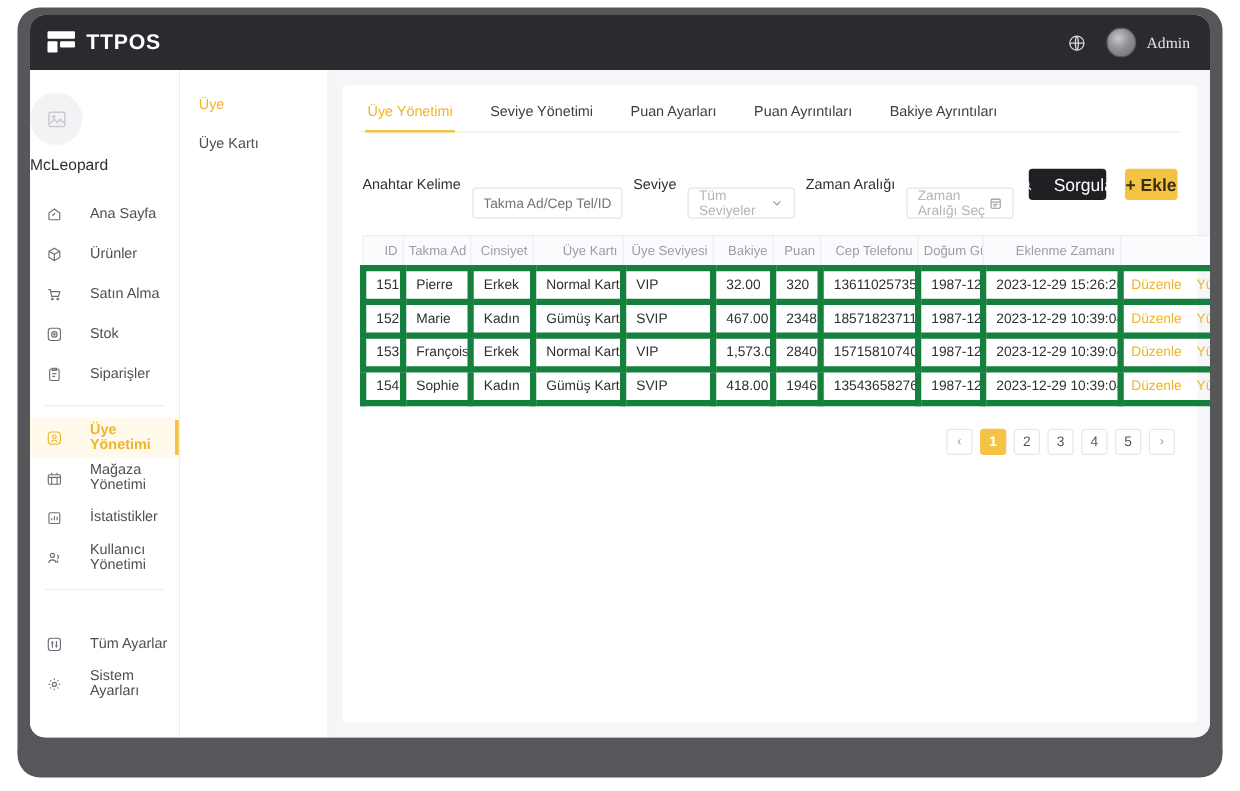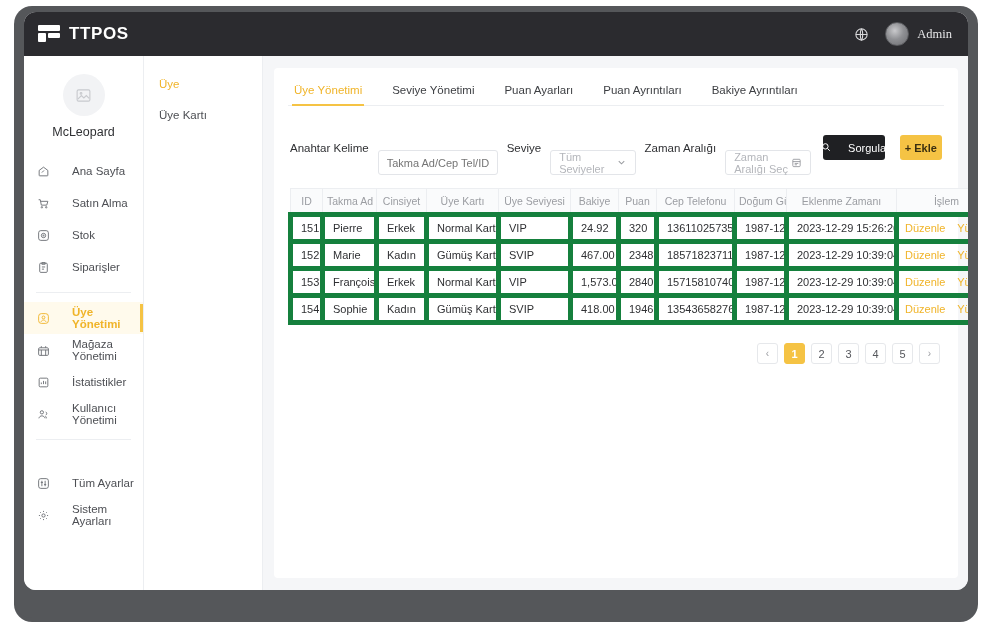--- a/index.html
+++ b/index.html
@@ -76,21 +76,21 @@
 
   
   .sidebar {
     width: 120px; background: #ffffff;
     border-right: 1px solid #eceef1;
     display: flex; flex-direction: column;
     padding-top: 12px;
     flex: 0 0 120px;
   }
   .store-block {
-    display: flex; flex-direction: column; align-items: center;
+    display: flex; flex-direction: column; 
     padding: 6px 0 16px;
   }
   .store-avatar {
     width: 42px; height: 42px; border-radius: 50%;
     background: #f2f3f5;
     display: flex; align-items: center; justify-content: center;
     color: #c8cace;
   }
   .store-name {
     margin-top: 9px; font-size: 12.5px; color: #2f3033; font-weight: 500;
@@ -167,33 +167,33 @@
     height: 25px; border: 1px solid #e3e5e9; border-radius: 3px;
     background: #fff; display: flex; align-items: center;
     padding: 0 8px; font-size: 11px; color: #b4b6bb; margin-top: 30px;
   }
   .field.kw { width: 120px; }
   .field.sel { width: 110px; justify-content: space-between; }
   .field.dt { width: 110px; justify-content: space-between; }
   .chev { color: #9a9ca1; display: flex; }
   .cal-ico { color: #8f9197; display: flex; }
   .btn {
-    height: 25px; border-radius: 3px; font-size: 11px;
+    height: 25px; border-radius: 3px; font-size: 14px;
     display: flex; align-items: center; justify-content: center; gap: 17px;
     cursor: pointer; white-space: nowrap;
   }
   .btn-query { background: #1f2023; color: #fff; width: 62px; margin-left: 3px; }
   .btn-add { background: #f5c344; color: #3a2f10; width: 58px; font-weight: bold; margin-left: 6px; }
 
   
   .table-wrap { flex: 0 0 auto; }
   table { border-collapse: collapse; width: 100%; table-layout: fixed; }
   thead th {
     background: #fafbfc; color: #9b9da2; font-size: 10.5px; font-weight: normal;
-    text-align: center; height: 26px; padding: 0 4px;
+    text-align: right; height: 26px; padding: 0 4px;
     border: 1px solid #eceef1;
     white-space: nowrap; overflow: hidden; text-overflow: clip;
   }
   tbody td {
     font-size: 11px; color: #2f3033; height: 27px; padding: 0 8px;
     border: 5px solid #15803d;
     white-space: nowrap; overflow: hidden;
   }
   td.actions { padding: 0 6px; }
   .act {
@@ -266,20 +266,29 @@
         <div class="nav-item">
           <span class="nav-ico">
             <svg width="13" height="13" viewBox="0 0 24 24" fill="none" stroke="currentColor" stroke-width="1.7">
               <path d="M4 10l8-6 8 6v9a1 1 0 0 1-1 1H5a1 1 0 0 1-1-1z"></path>
                 <path d="M9 14l4-4"></path>
             </svg>
           </span>
           <span>Ana Sayfa</span>
         </div>
 
+        <div class="nav-item">
+          <span class="nav-ico">
+            <svg width="13" height="13" viewBox="0 0 24 24" fill="none" stroke="currentColor" stroke-width="1.7">
+              <path d="M12 3l8 4.5v9L12 21l-8-4.5v-9z"></path>
+                <path d="M4 7.5l8 4.5 8-4.5M12 12v9"></path>
+            </svg>
+          </span>
+          <span>Ürünler</span>
+        </div>
 
         <div class="nav-item">
           <span class="nav-ico">
             <svg width="13" height="13" viewBox="0 0 24 24" fill="none" stroke="currentColor" stroke-width="1.7">
               <path d="M3 5h3l2 10h10l2-7H7"></path>
                 <circle cx="9" cy="19" r="1.3"></circle>
                 <circle cx="17" cy="19" r="1.3"></circle>
             </svg>
           </span>
           <span>Satın Alma</span>
@@ -463,21 +472,21 @@
               </tr>
             </thead>
             <tbody>
 
               <tr>
                 <td>151</td>
                 <td>Pierre</td>
                 <td>Erkek</td>
                 <td>Normal Kart</td>
                 <td>VIP</td>
-                <td>24.92</td>
+                <td>32.00</td>
                 <td>320</td>
                 <td>13611025735</td>
                 <td>1987-12-0</td>
                 <td>2023-12-29 15:26:26</td>
                 <td class="actions">
                   <span class="act">Düzenle</span>
                   <span class="act">Yükle</span>
                   
                 </td>
               </tr>

